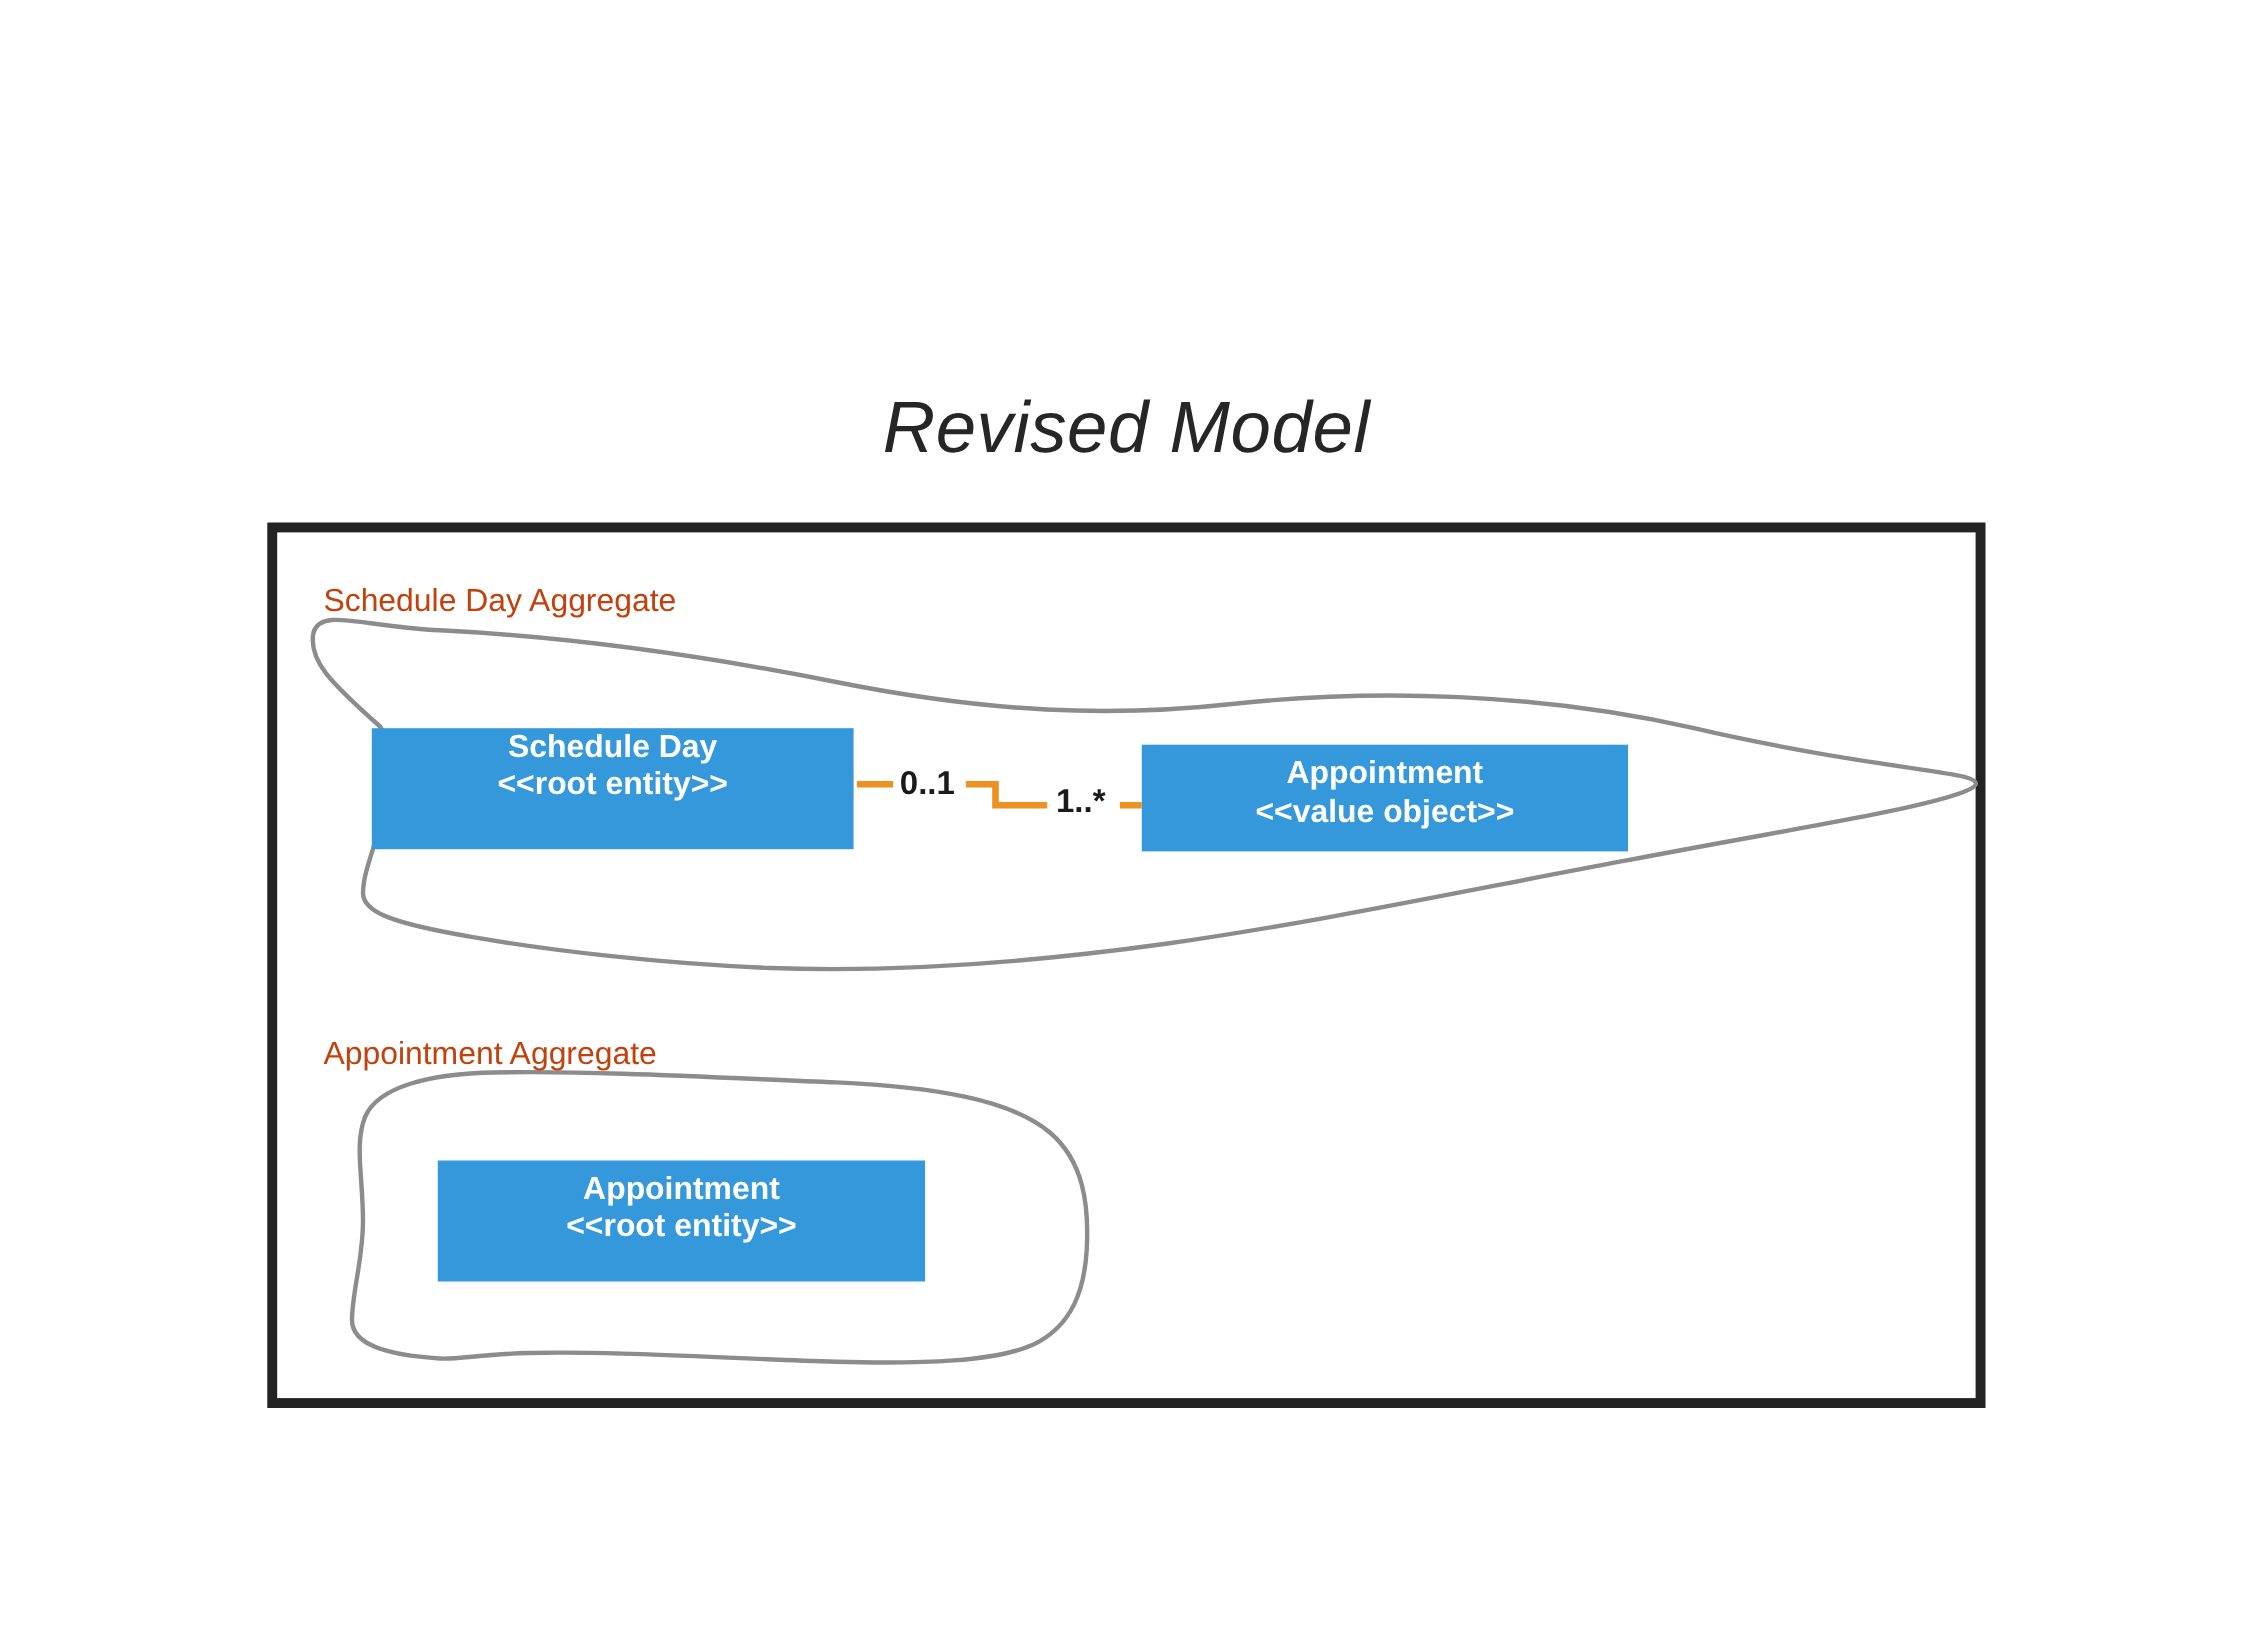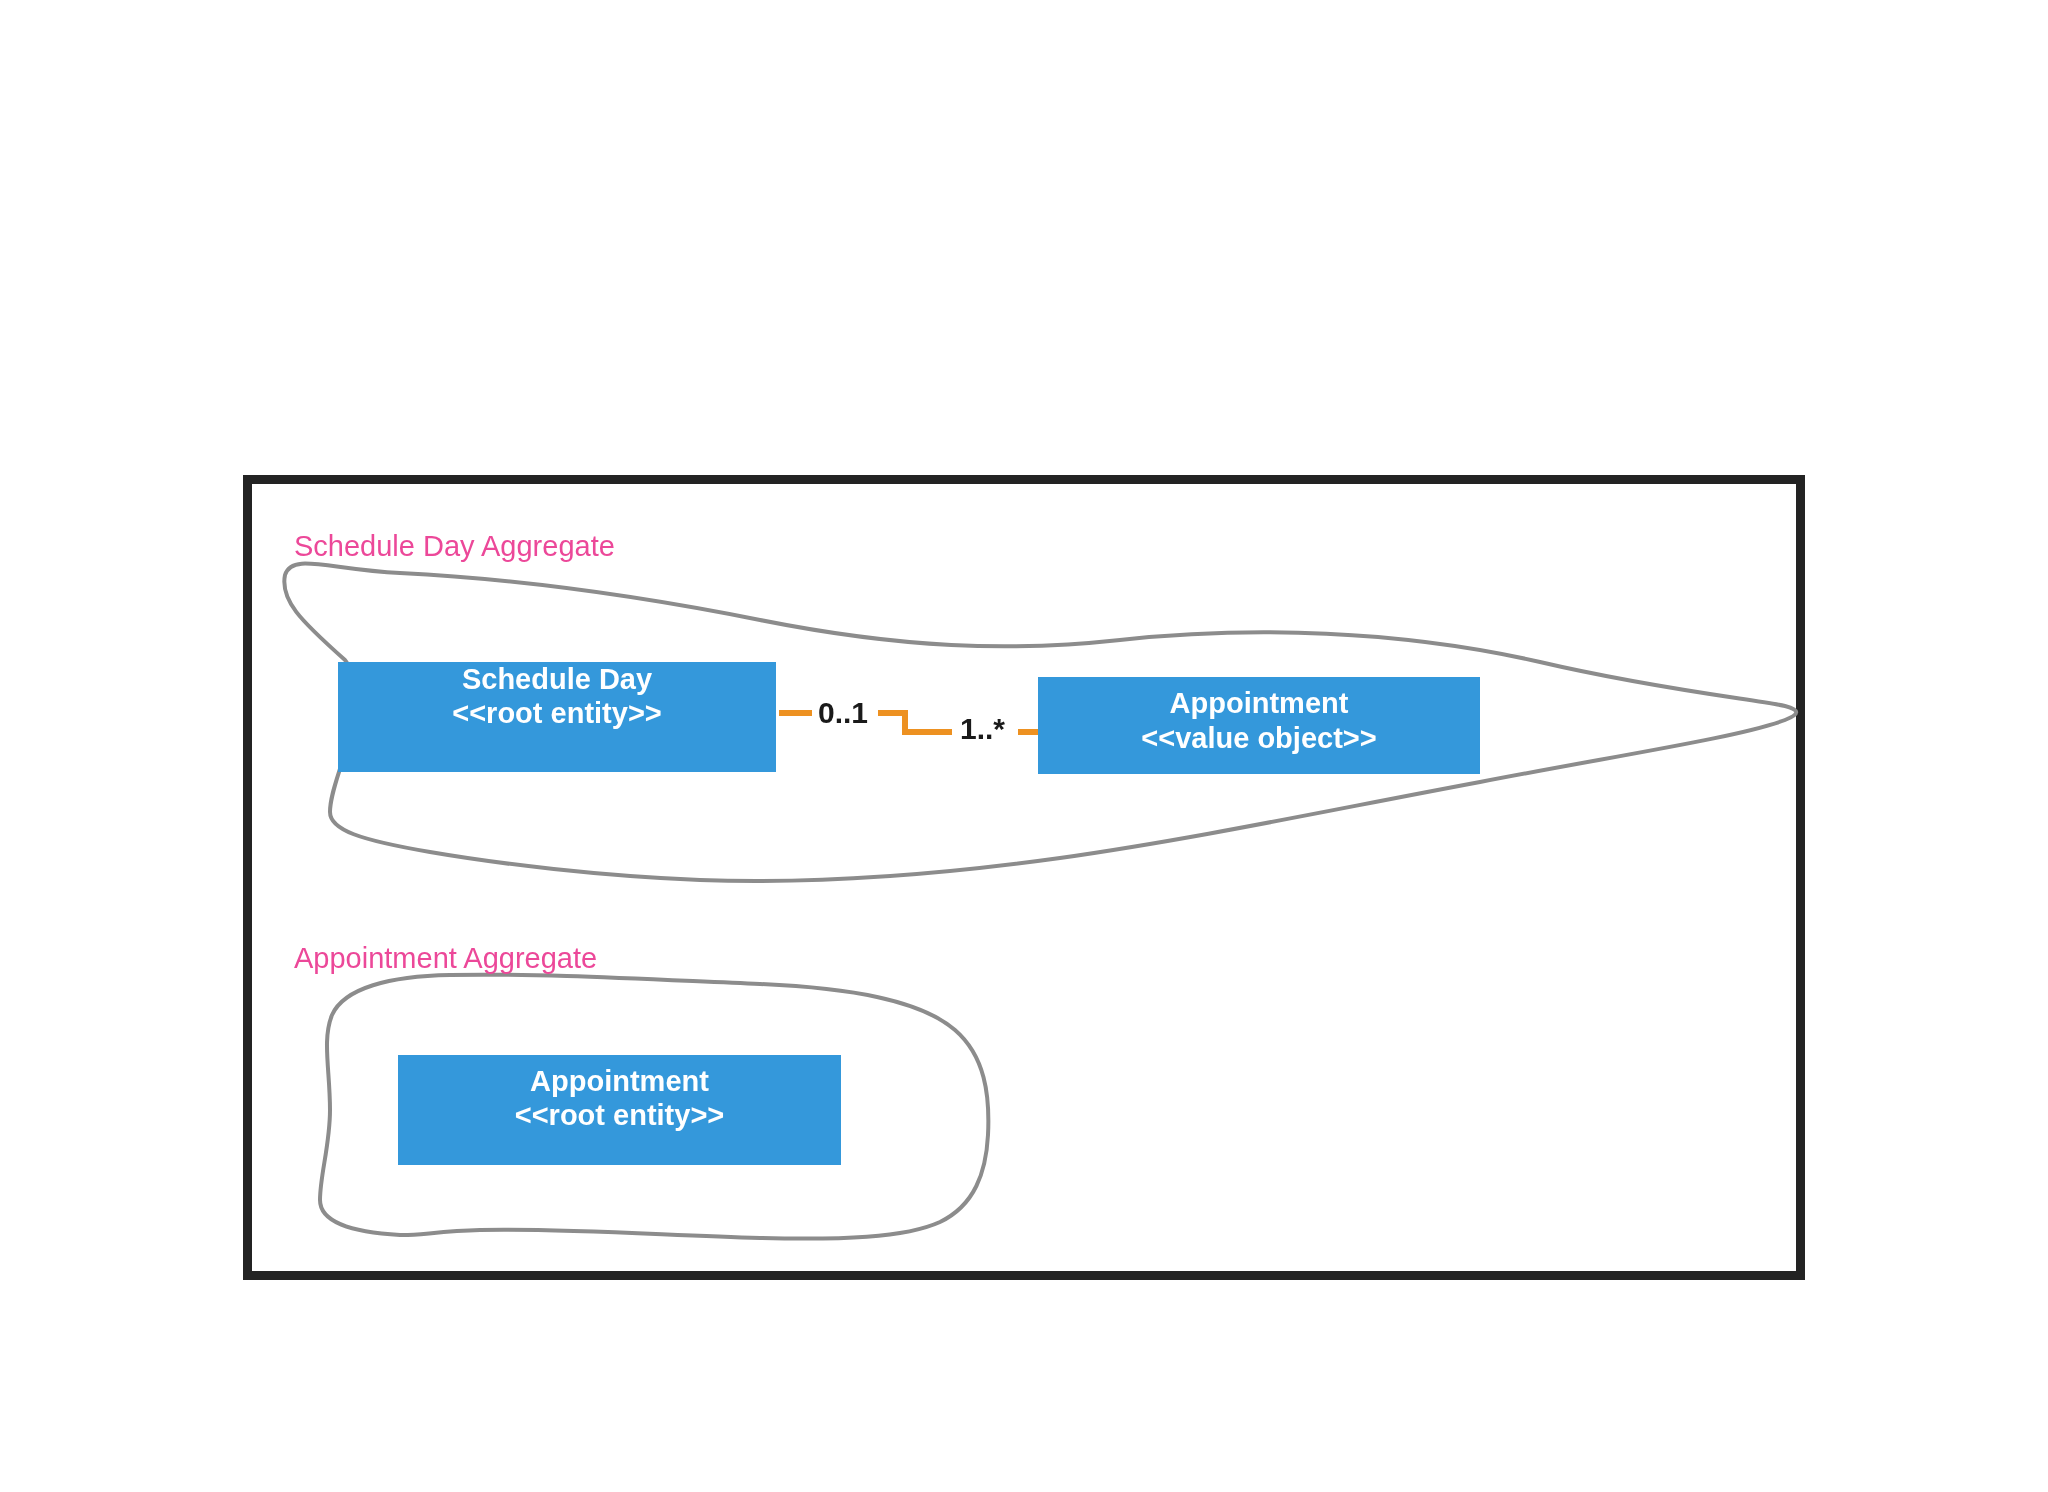--- a/index.html
+++ b/index.html
@@ -49,21 +49,21 @@
     box-sizing: border-box;
     background: transparent;
   }
 
   
   .aggregate-label {
     position: absolute;
     font-family: "Liberation Sans", sans-serif;
     font-size: 29px;
     font-weight: 400;
-    color: #ec4899;
+    color: #c2410c;
     white-space: nowrap;
   }
   #label-schedule-day-aggregate { left: 294px; top: 530px; }
   #label-appointment-aggregate  { left: 294px; top: 942px; }
 
   
   #blob-layer {
     position: absolute;
     left: 0;
     top: 0;
@@ -128,20 +128,21 @@
     white-space: nowrap;
   }
   #multiplicity-source { left: 818px; top: 696px; }
   #multiplicity-target { left: 960px; top: 712px; }
 </style>
 </head>
 <body>
 
 <div id="canvas">
 
+  <div id="diagram-title">Revised Model</div>
 
   <div id="model-frame"></div>
 
   <svg id="blob-layer" viewBox="0 0 2048 1492">
     <path fill="none" stroke="#8c8c8c" stroke-width="4" stroke-linecap="round" stroke-linejoin="round" d="M 345,660
              C 300,620 280,600 285,575
              C 292,552 330,570 400,573
              C 500,578 620,592 760,620
              C 900,648 1010,652 1120,640
              C 1250,626 1400,630 1540,662

